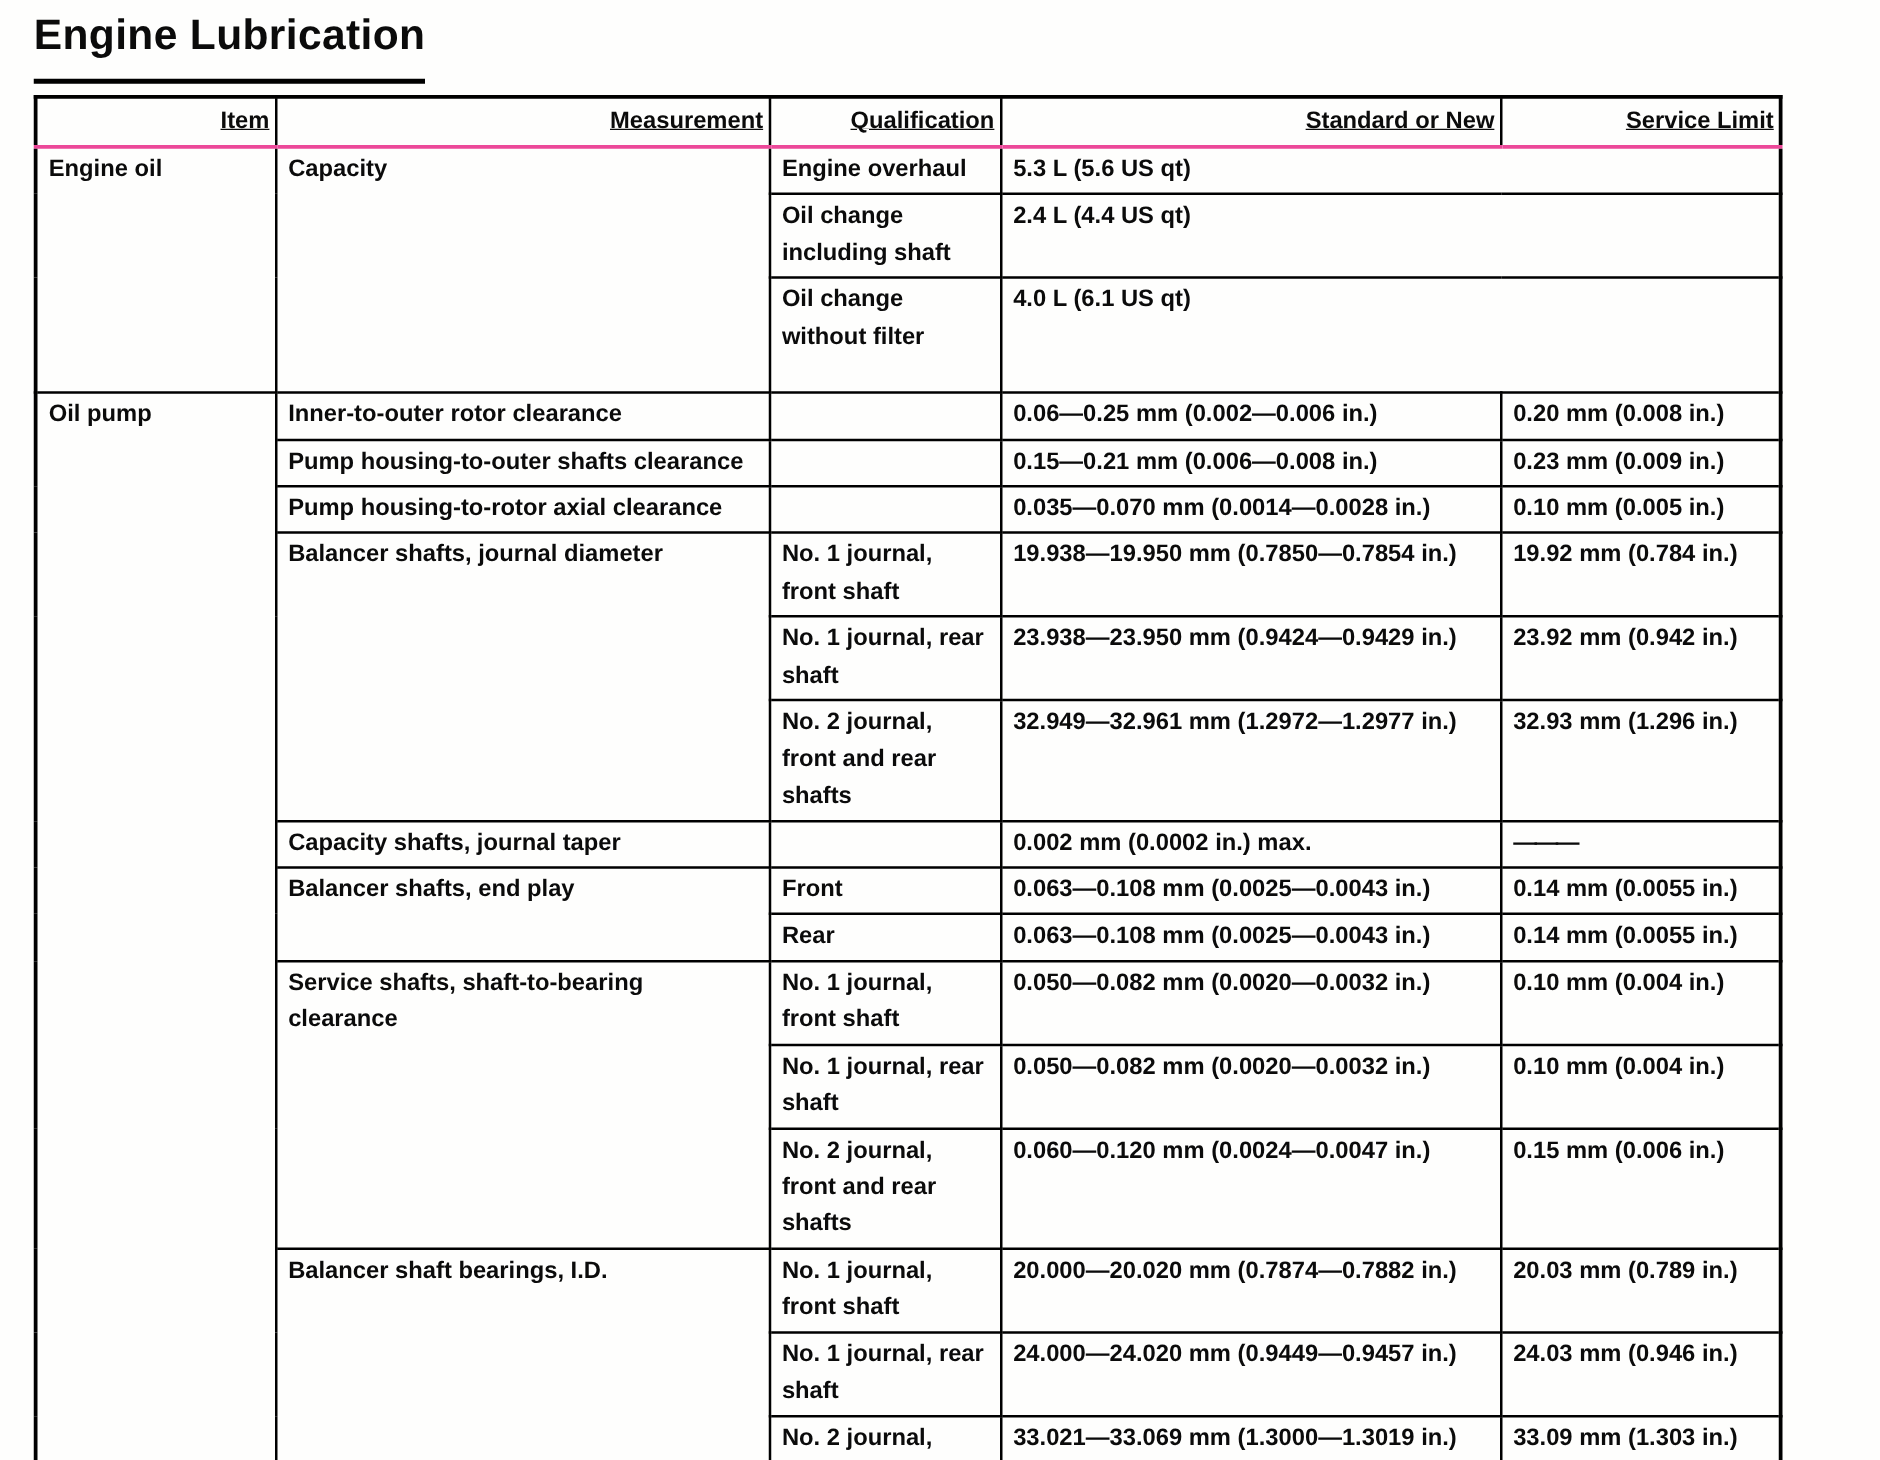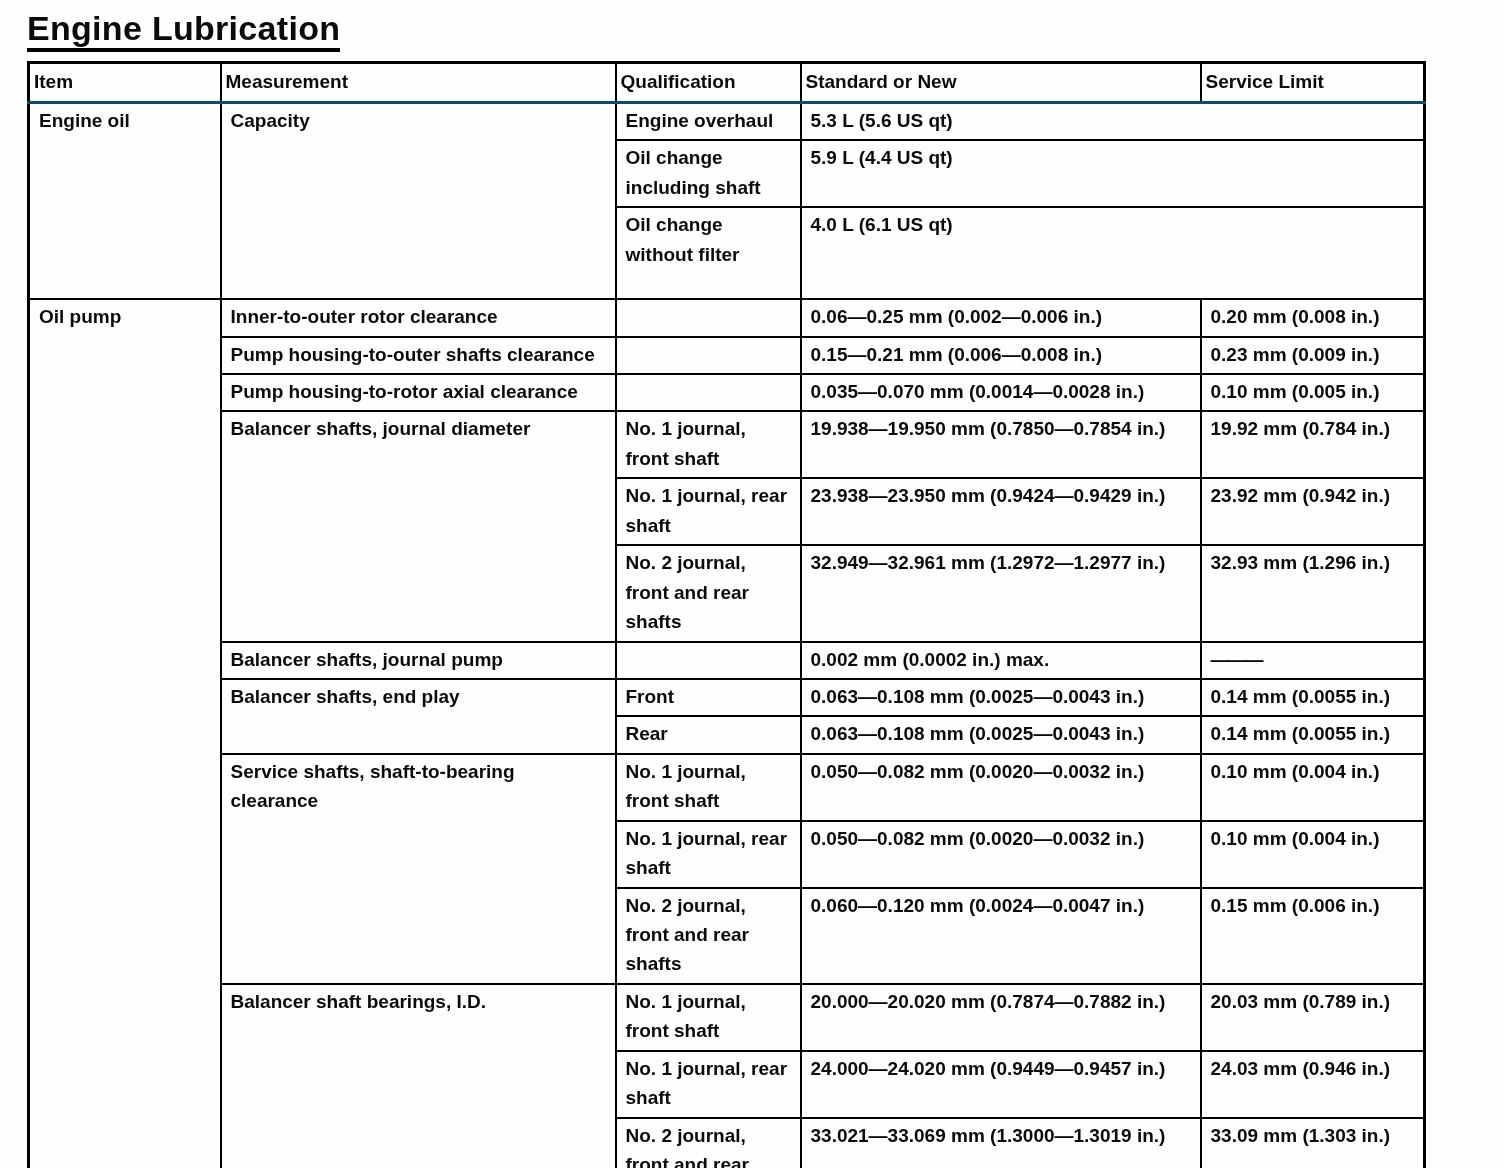--- a/index.html
+++ b/index.html
@@ -17,43 +17,44 @@
     padding: 10px 28px 6px 27px;
   }
   .title {
     display: inline-block;
     margin: 0 0 9px 0;
     font-size: 34px;
     font-weight: 700;
     letter-spacing: 0.3px;
     line-height: 1.1;
     border-bottom: 4px solid #000;
-    padding-bottom: 1px;
+    padding-bottom: 16px;
   }
   table.spec {
     border-collapse: collapse;
     table-layout: fixed;
     width: 1396px;
     border: 3px solid #000;
   }
   table.spec th,
   table.spec td {
     border: 2px solid #000;
     font-size: 19px;
     font-weight: 700;
     line-height: 1.55;
     vertical-align: top;
     text-align: left;
     padding: 2px 8px 4px 9px;
     overflow: hidden;
   }
   table.spec th {
-    text-align: left;
+    text-align: right;
     padding: 3px 4px 4px 4px;
-    border-bottom: 3px solid #0c4a6e;
+    border-bottom: 3px solid #ec4899;
+    text-decoration: underline;
   }
   .dash-cell { letter-spacing: -2px; }
 </style>
 </head>
 <body>
 
 <div class="page">
   <h1 class="title">Engine Lubrication</h1>
 
   <table class="spec">
@@ -78,21 +79,21 @@
     <tbody>
 
       <tr>
         <td rowspan="3">Engine oil</td>
         <td rowspan="3">Capacity</td>
         <td>Engine overhaul</td>
         <td colspan="2">5.3 L (5.6 US qt)</td>
       </tr>
       <tr>
         <td>Oil change including shaft</td>
-        <td colspan="2">5.9 L (4.4 US qt)</td>
+        <td colspan="2">2.4 L (4.4 US qt)</td>
       </tr>
       <tr style="height:92px">
         <td>Oil change without filter</td>
         <td colspan="2">4.0 L (6.1 US qt)</td>
       </tr>
 
       <tr>
         <td rowspan="17">Oil pump</td>
         <td>Inner-to-outer rotor clearance</td>
         <td></td>
@@ -121,21 +122,21 @@
         <td>No. 1 journal, rear shaft</td>
         <td>23.938—23.950 mm (0.9424—0.9429 in.)</td>
         <td>23.92 mm (0.942 in.)</td>
       </tr>
       <tr>
         <td>No. 2 journal, front and rear shafts</td>
         <td>32.949—32.961 mm (1.2972—1.2977 in.)</td>
         <td>32.93 mm (1.296 in.)</td>
       </tr>
       <tr>
-        <td>Balancer shafts, journal pump</td>
+        <td>Capacity shafts, journal taper</td>
         <td></td>
         <td>0.002 mm (0.0002 in.) max.</td>
         <td class="dash-cell">———</td>
       </tr>
       <tr>
         <td rowspan="2">Balancer shafts, end play</td>
         <td>Front</td>
         <td>0.063—0.108 mm (0.0025—0.0043 in.)</td>
         <td>0.14 mm (0.0055 in.)</td>
       </tr>

